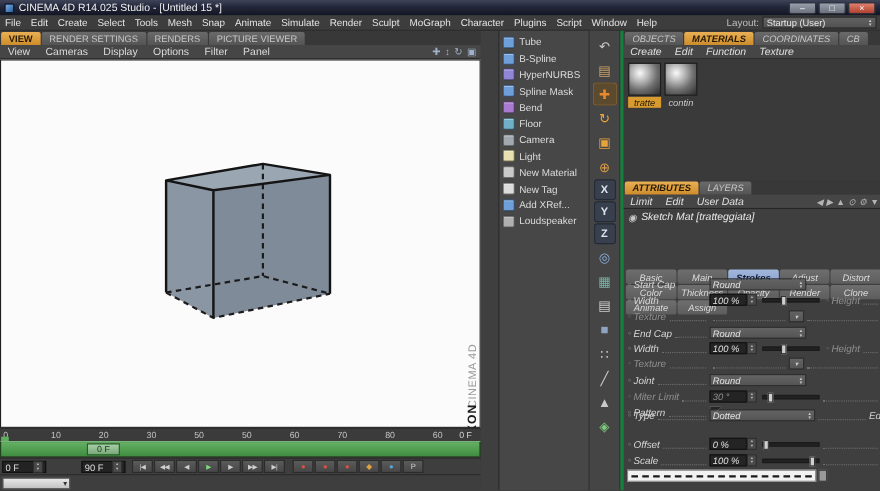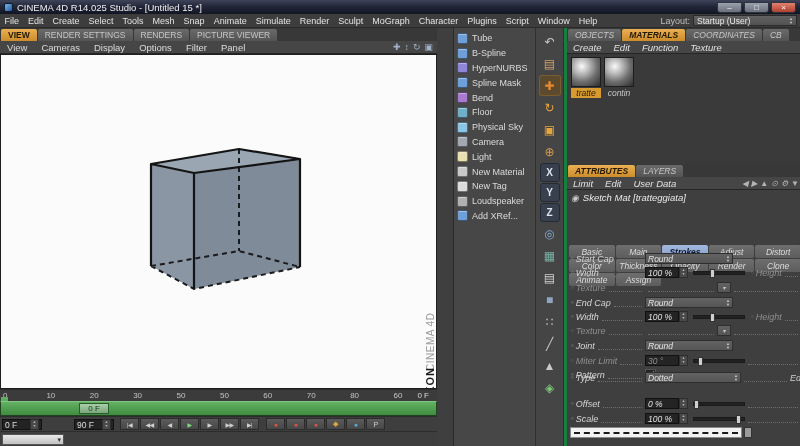--- a/index.html
+++ b/index.html
@@ -309,24 +309,20 @@
       <div class="pal-item">
         <span class="pal-icon" style="background: rgb(168, 122, 208);"></span>
         <span class="pal-label">Bend</span>
       </div>
 
       <div class="pal-item">
         <span class="pal-icon" style="background: rgb(111, 176, 200);"></span>
         <span class="pal-label">Floor</span>
       </div>
 
-      <div class="pal-item">
-        <span class="pal-icon" style="background: rgb(140, 196, 232);"></span>
-        <span class="pal-label">Physical Sky</span>
-      </div>
 
       <div class="pal-item">
         <span class="pal-icon" style="background: rgb(162, 168, 176);"></span>
         <span class="pal-label">Camera</span>
       </div>
 
       <div class="pal-item">
         <span class="pal-icon" style="background: rgb(232, 224, 176);"></span>
         <span class="pal-label">Light</span>
       </div>
@@ -335,27 +331,27 @@
         <span class="pal-icon" style="background: rgb(201, 201, 201);"></span>
         <span class="pal-label">New Material</span>
       </div>
 
       <div class="pal-item">
         <span class="pal-icon" style="background: rgb(220, 220, 220);"></span>
         <span class="pal-label">New Tag</span>
       </div>
 
       <div class="pal-item">
+        <span class="pal-icon" style="background: rgb(111, 159, 216);"></span>
+        <span class="pal-label">Add XRef...</span>
+      </div>
+
+      <div class="pal-item">
         <span class="pal-icon" style="background: rgb(176, 176, 176);"></span>
         <span class="pal-label">Loudspeaker</span>
-      </div>
-
-      <div class="pal-item">
-        <span class="pal-icon" style="background: rgb(111, 159, 216);"></span>
-        <span class="pal-label">Add XRef...</span>
       </div>
     </div>
 
   <div class="vtoolbar abs">
 
       <div class="vt-item" style="color: rgb(201, 201, 201);">↶</div>
 
       <div class="vt-item" style="color: rgb(201, 163, 106);">▤</div>
 
       <div class="vt-item active" style="color: rgb(231, 138, 46);">✚</div>

